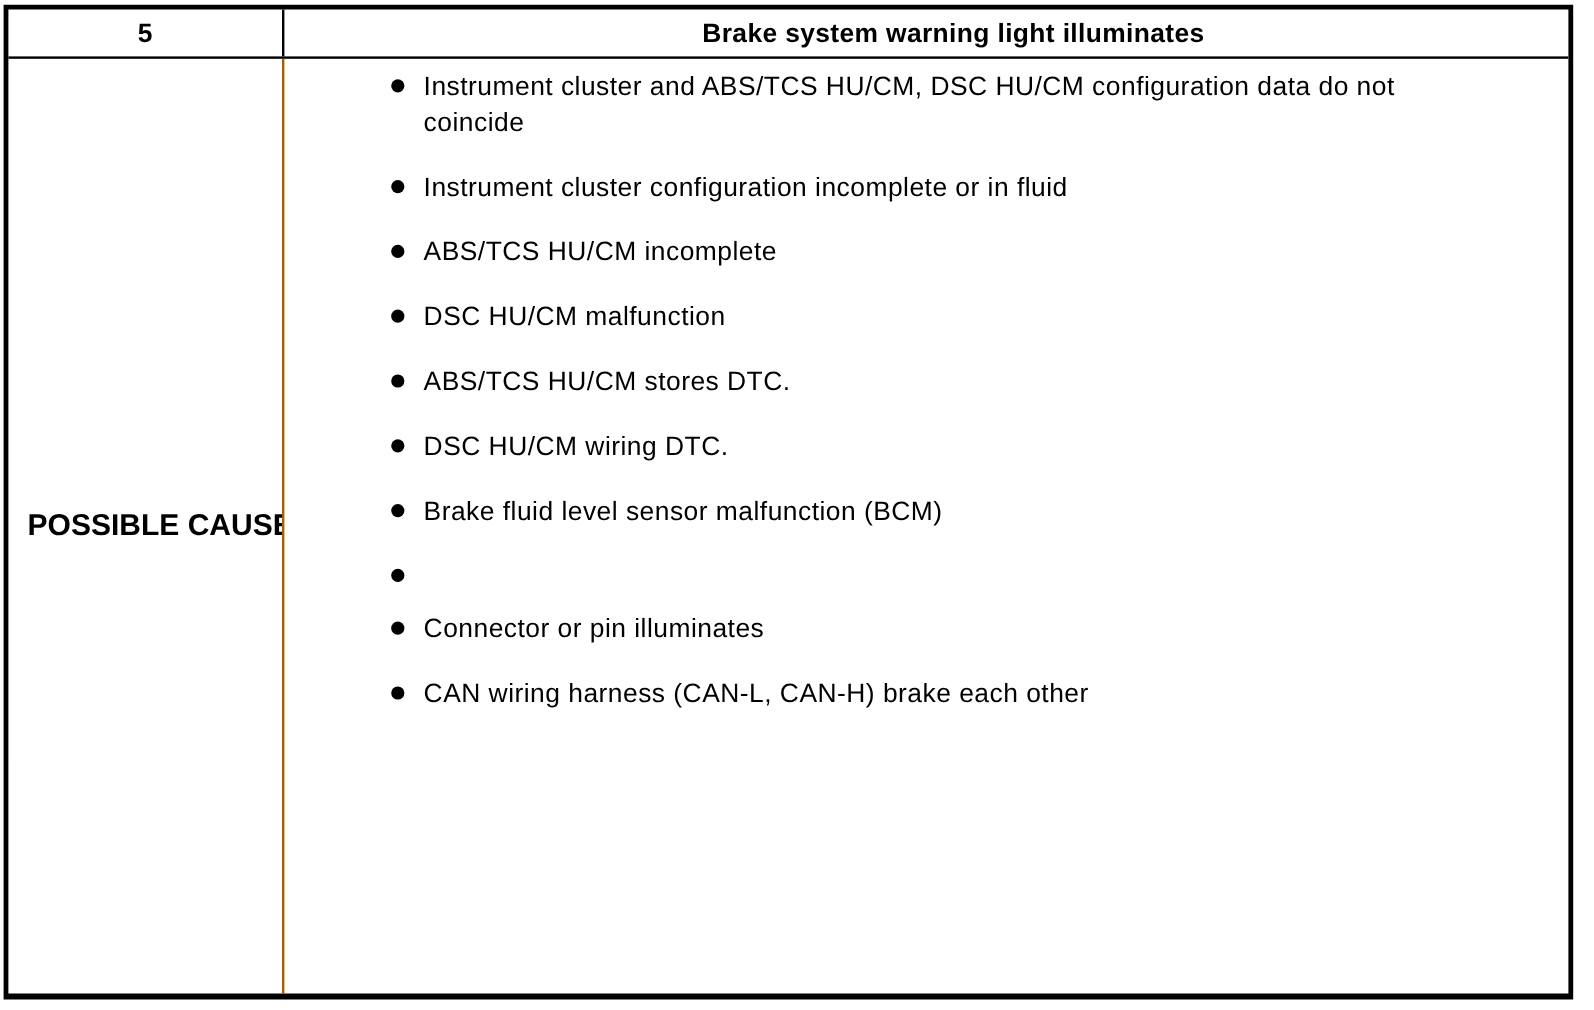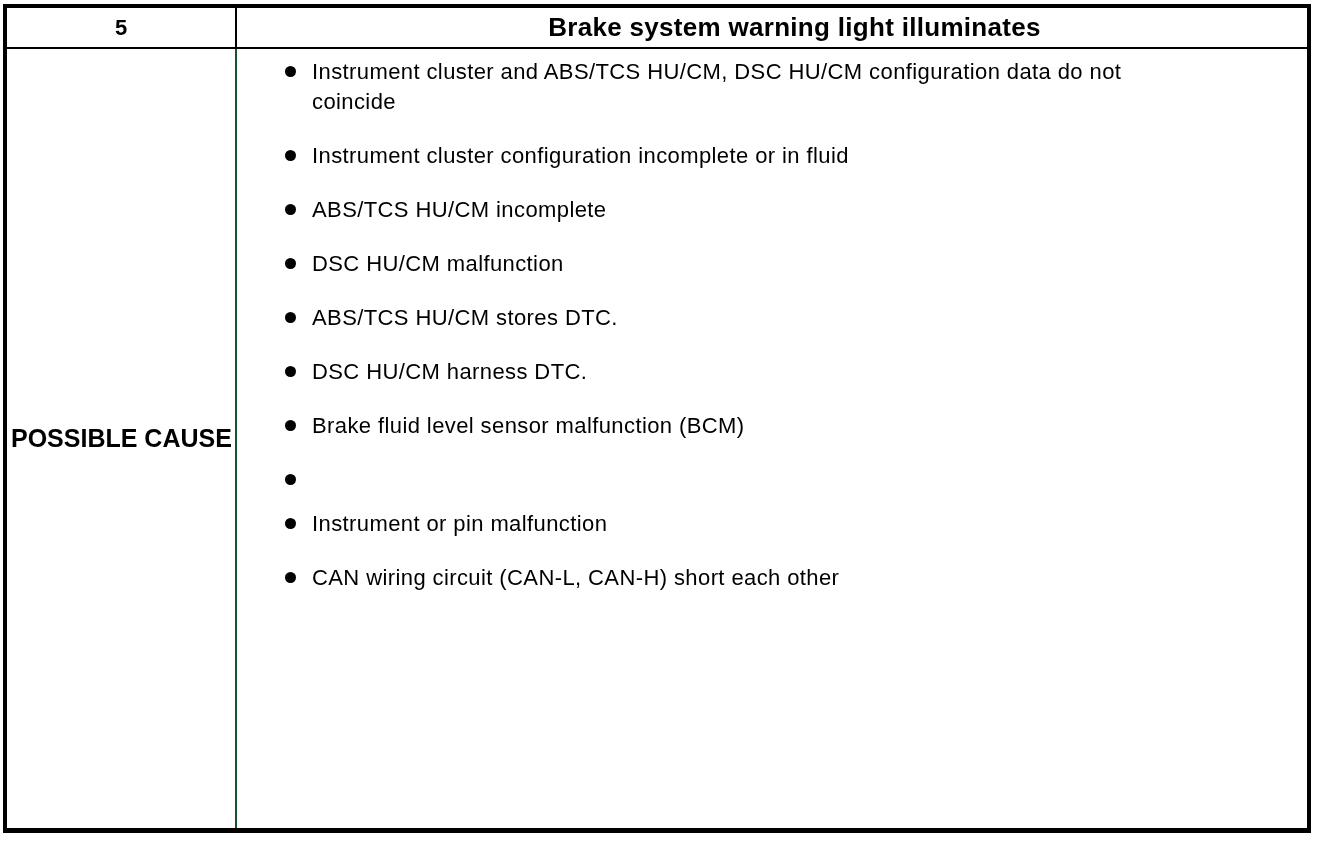--- a/index.html
+++ b/index.html
@@ -46,49 +46,50 @@
     font-size: 22px;
     height: 39px;
     box-sizing: border-box;
   }
   .cell-title {
     flex: 1 1 auto;
     display: flex;
     align-items: center;
     justify-content: center;
     font-weight: bold;
-    font-size: 26px;
+    font-size: 22px;
     letter-spacing: 0.3px;
     padding-left: 45px;
   }
   .body-row {
     flex: 1 1 auto;
     display: flex;
     align-items: stretch;
     min-height: 0;
   }
   .cell-label {
     flex: 0 0 230px;
     width: 230px;
-    border-right: 2px solid #14532d;
+    border-right: 2px solid #a16207;
     box-sizing: border-box;
     display: flex;
     align-items: center;
-    padding-left: 4px;
+    padding-left: 16px;
     font-weight: bold;
     font-size: 25px;
     letter-spacing: 0px;
     white-space: nowrap;
     overflow: hidden;
   }
   .cell-causes {
     flex: 1 1 auto;
     padding: 8px 12px 0 48px;
     box-sizing: border-box;
     overflow: hidden;
+    margin-left: 41px;
   }
   ul.cause-list {
     list-style: none;
     margin: 0;
     padding: 0;
   }
   ul.cause-list li {
     display: flex;
     align-items: flex-start;
     margin: 0 0 24px 0;
@@ -143,35 +144,35 @@
             <li>
               <span class="bullet"></span>
               <span class="cause-text">DSC HU/CM malfunction</span>
             </li>
             <li>
               <span class="bullet"></span>
               <span class="cause-text">ABS/TCS HU/CM stores DTC.</span>
             </li>
             <li>
               <span class="bullet"></span>
-              <span class="cause-text">DSC HU/CM harness DTC.</span>
+              <span class="cause-text">DSC HU/CM wiring DTC.</span>
             </li>
             <li>
               <span class="bullet"></span>
               <span class="cause-text">Brake fluid level sensor malfunction (BCM)</span>
             </li>
             <li>
               <span class="bullet"></span>
             </li>
             <li>
               <span class="bullet"></span>
-              <span class="cause-text">Instrument or pin malfunction</span>
+              <span class="cause-text">Connector or pin illuminates</span>
             </li>
             <li>
               <span class="bullet"></span>
-              <span class="cause-text">CAN wiring circuit (CAN-L, CAN-H) short each other</span>
+              <span class="cause-text">CAN wiring harness (CAN-L, CAN-H) brake each other</span>
             </li>
           </ul>
       </div>
     </div>
 
   </div>
 </div>
 
 </body></html>

